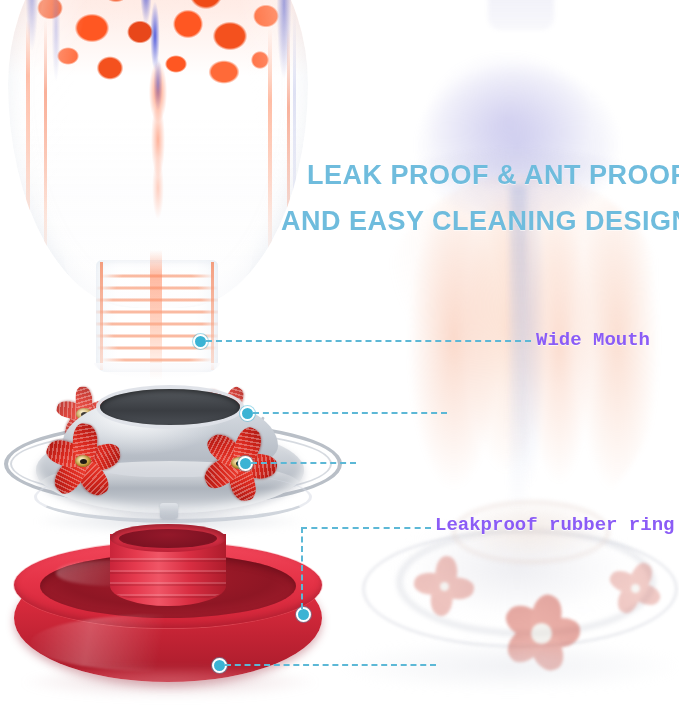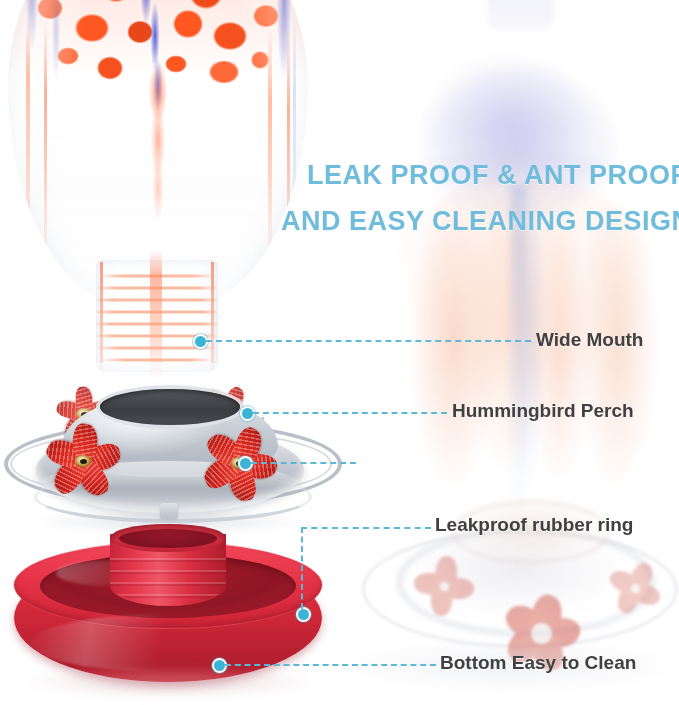--- a/index.html
+++ b/index.html
@@ -398,23 +398,24 @@
     text-shadow:0 1px 0 rgba(255,255,255,.55);
   }
   #hl1{left:307px;top:160px;font-size:27px;}
   #hl2{left:281px;top:206px;font-size:27px;}
 
   
   .callout{
     position:absolute;
     font-size:19px;
     font-weight:bold;
-    color:#404040;
+    color:#8b5cf6;
     white-space:nowrap;
     text-shadow:0 1px 0 rgba(255,255,255,.7);
+    font-family:Liberation Mono, monospace;
   }
   #lb-wide{left:536px;top:329px;}
   #lb-perch{left:452px;top:400px;}
   #lb-ports{left:360px;top:450px;}
   #lb-ring{left:435px;top:514px;text-align:right;}
   #lb-clean{left:440px;top:652px;}
 
   
   .dot{
     position:absolute;width:11px;height:11px;border-radius:50%;
@@ -560,27 +561,25 @@
 
   <div class="headline" id="hl1">LEAK PROOF &amp; ANT PROOF</div>
   <div class="headline" id="hl2">AND  EASY CLEANING DESIGN</div>
 
   <div class="dot" style="left:193px;top:334px;"></div>
   <div class="dline" style="left:206px;top:340px;width:325px;"></div>
   <div class="callout" id="lb-wide">Wide Mouth</div>
 
   <div class="dot" style="left:240px;top:406px;"></div>
   <div class="dline" style="left:253px;top:412px;width:194px;"></div>
-  <div class="callout" id="lb-perch">Hummingbird Perch</div>
 
   <div class="dot" style="left:238px;top:456px;"></div>
   <div class="dline" style="left:251px;top:462px;width:105px;"></div>
 
   <div class="dot" style="left:296px;top:607px;"></div>
   <div class="vline" style="left:301px;top:527px;height:82px;"></div>
   <div class="dline" style="left:301px;top:527px;width:130px;"></div>
   <div class="callout" id="lb-ring">Leakproof rubber ring</div>
 
   <div class="dot" style="left:212px;top:658px;"></div>
   <div class="dline" style="left:225px;top:664px;width:211px;"></div>
-  <div class="callout" id="lb-clean">Bottom Easy to Clean</div>
 
 </div>
 
 </body></html>

